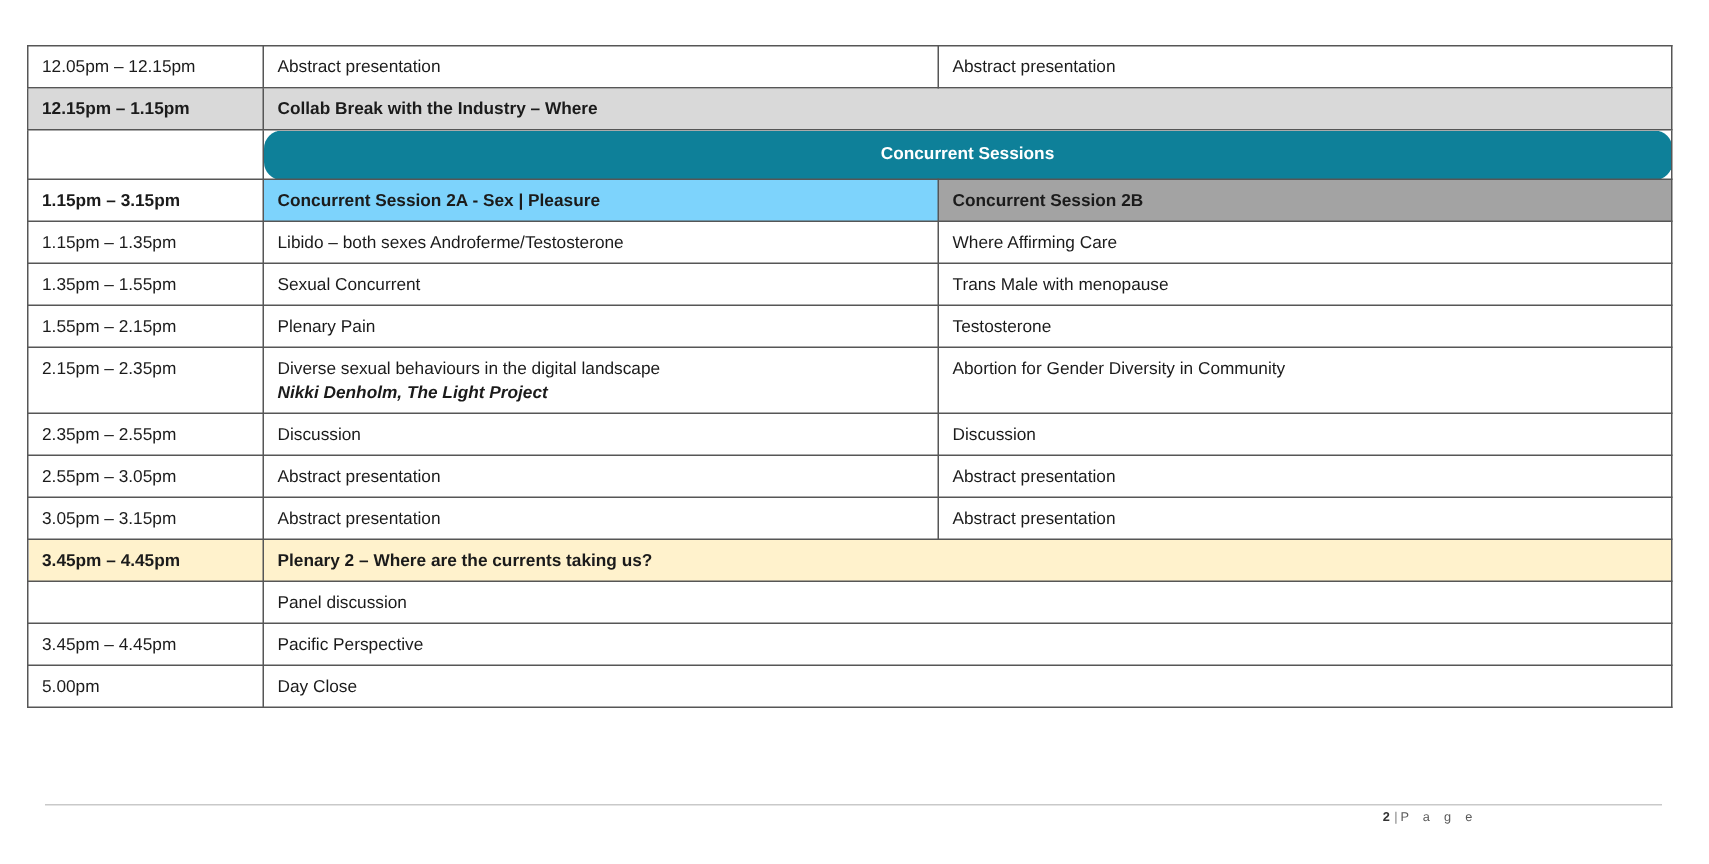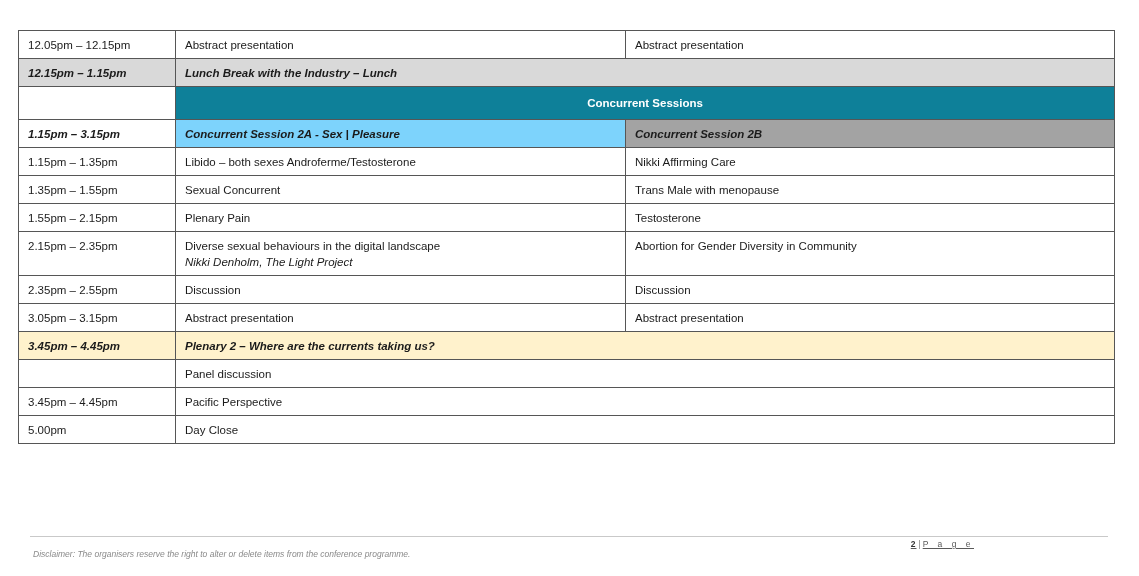--- a/index.html
+++ b/index.html
@@ -25,44 +25,44 @@
     vertical-align: top;
     padding: 6px 9px 5px 9px;
     overflow: hidden;
     white-space: nowrap;
   }
   td.wrap { white-space: normal; }
   .col-time { width: 157px; }
   .col-a    { width: 450px; }
   .col-b    { width: 489px; }
 
-  .b { font-weight: bold; font-style: italic; }
+  .b { font-weight: bold; }
   .bg-gray   { background: #D9D9D9; }
   .bg-teal   { background: #0E8099; }
   .bg-peach  { background: #7dd3fc; }
   .bg-green  { background: #a3a3a3; }
   .bg-yellow { background: #FFF2CC; }
 
   tr.row-teal td {
-    padding-top: 8px; padding-bottom: 8px;
+    padding-top: 8px; padding-bottom: 8px; border-radius: 12px;
   }
   td.teal-title {
     color: #ffffff; font-weight: bold; text-align: center;
   }
   .speaker-line { display: block; }
-  .speaker { font-weight: normal; font-style: italic; }
-  .affiliation { font-style: italic; }
+  .speaker { font-weight: bold; font-style: italic; }
+  .affiliation { font-style: italic; font-weight: bold; }
 
   .footer-rule {
     position: absolute; left: 30px; top: 536px; width: 1078px;
     border-top: 1px solid #c9c9c9; height: 0;
   }
   .page-number {
-    position: absolute; top: 539px; right: 42px;
-    font-size: 8.5px; color: #595959; text-decoration: underline;
+    position: absolute; top: 539px; right: 31px;
+    font-size: 8.5px; color: #595959;
   }
   .page-number .num { font-weight: bold; color: #333333; letter-spacing: 1px; }
   .page-number .sep { margin: 0 2px; color: #808080; }
   .page-number .word { letter-spacing: 3.5px; color: #595959; }
   .disclaimer {
     position: absolute; left: 33px; top: 549px;
     font-size: 8.5px; font-style: italic; color: #8a8a8a;
   }
 </style>
 </head>
@@ -77,35 +77,35 @@
         <col class="col-b">
     </colgroup>
     <tbody>
       <tr>
         <td>12.05pm – 12.15pm</td>
         <td>Abstract presentation</td>
         <td>Abstract presentation</td>
       </tr>
       <tr>
         <td class="b bg-gray">12.15pm – 1.15pm</td>
-        <td class="b bg-gray" colspan="2">Lunch Break with the Industry – Lunch</td>
+        <td class="b bg-gray" colspan="2">Collab Break with the Industry – Where</td>
       </tr>
       <tr class="row-teal">
         <td></td>
         <td class="bg-teal teal-title" colspan="2">Concurrent Sessions</td>
       </tr>
       <tr>
         <td class="b">1.15pm – 3.15pm</td>
         <td class="b bg-peach">Concurrent Session 2A - Sex | Pleasure</td>
         <td class="b bg-green">Concurrent Session 2B</td>
       </tr>
       <tr>
         <td>1.15pm – 1.35pm</td>
         <td>Libido – both sexes Androferme/Testosterone</td>
-        <td>Nikki Affirming Care</td>
+        <td>Where Affirming Care</td>
       </tr>
       <tr>
         <td>1.35pm – 1.55pm</td>
         <td>Sexual Concurrent</td>
         <td>Trans Male with menopause</td>
       </tr>
       <tr>
         <td>1.55pm – 2.15pm</td>
         <td>Plenary Pain</td>
         <td>Testosterone</td>
@@ -115,20 +115,25 @@
         <td class="wrap">
           <span>Diverse sexual behaviours in the digital landscape</span>
           <span class="speaker-line"><span class="speaker">Nikki Denholm,</span><span class="affiliation"> The Light Project</span></span>
         </td>
         <td>Abortion for Gender Diversity in Community</td>
       </tr>
       <tr>
         <td>2.35pm – 2.55pm</td>
         <td>Discussion</td>
         <td>Discussion</td>
+      </tr>
+      <tr>
+        <td>2.55pm – 3.05pm</td>
+        <td>Abstract presentation</td>
+        <td>Abstract presentation</td>
       </tr>
       <tr>
         <td>3.05pm – 3.15pm</td>
         <td>Abstract presentation</td>
         <td>Abstract presentation</td>
       </tr>
       <tr>
         <td class="b bg-yellow">3.45pm – 4.45pm</td>
         <td class="b bg-yellow" colspan="2">Plenary 2 – Where are the currents taking us?</td>
       </tr>
@@ -144,15 +149,14 @@
         <td>5.00pm</td>
         <td colspan="2">Day Close</td>
       </tr>
     </tbody>
   </table>
 
   <div class="footer-rule"></div>
 
   <div class="page-number"><span class="num">2</span><span class="sep">|</span><span class="word">P a g e</span></div>
 
-  <div class="disclaimer">Disclaimer: The organisers reserve the right to alter or delete items from the conference programme.</div>
 
 </div>
 
 </body></html>

